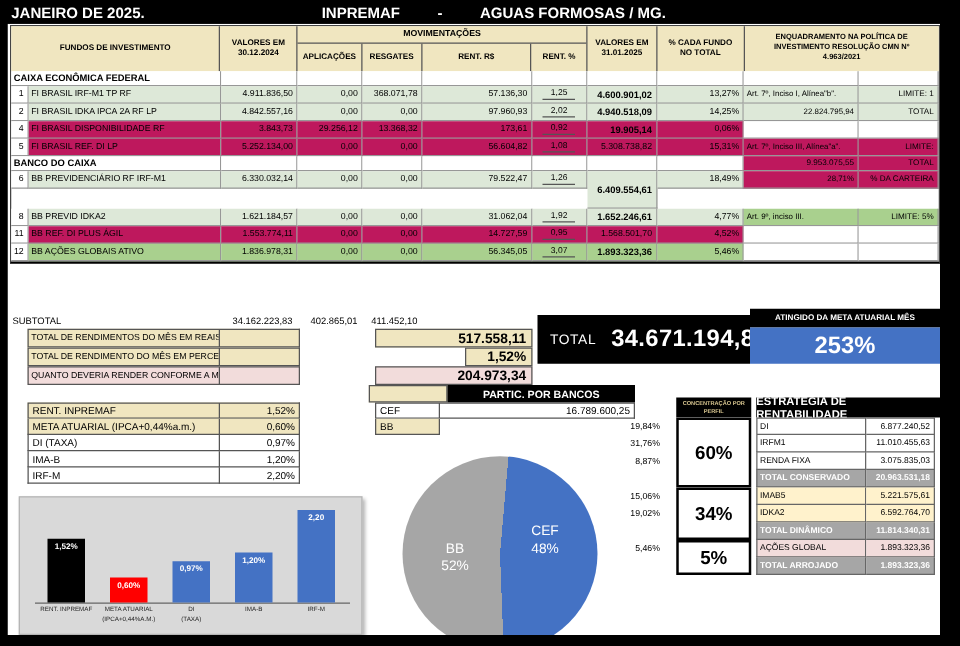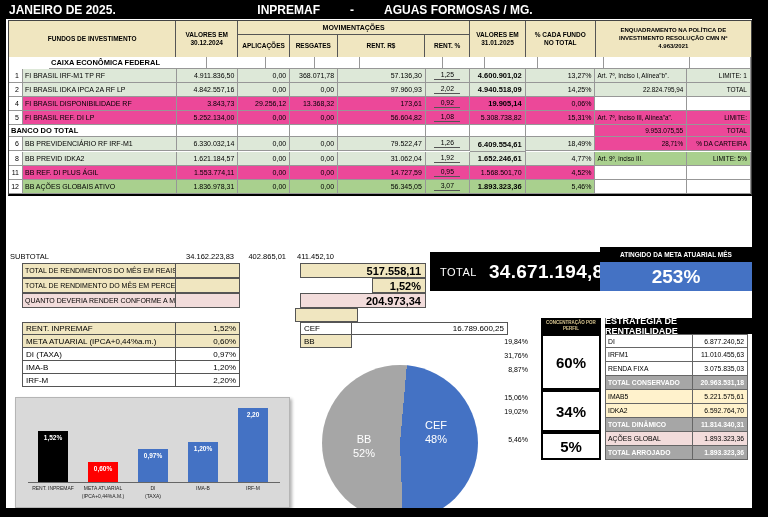--- a/index.html
+++ b/index.html
@@ -23,21 +23,21 @@
   .fh-mov-top{height:13px;border-bottom:1px solid #555;display:flex;align-items:center;justify-content:center;font-size:7px;}
   .fh-mov-sub{display:flex;height:23px;}
   .fh-mov-sub div{border-right:1px solid #555;display:flex;align-items:center;justify-content:center;font-size:6.5px;box-sizing:border-box;}
   .fh-mov-sub div:last-child{border-right:none;}
   .frow{display:flex;}
   .cell{box-sizing:border-box;border-right:1px solid #979797;border-bottom:1px solid #979797;overflow:hidden;white-space:nowrap;display:flex;align-items:center;font-size:7px;}
   .cell.right{justify-content:flex-end;padding-right:3px;}
   .cell.left{padding-left:2px;}
   .cell.bold{font-weight:bold;font-size:7.5px;}
   .t-green{background:#DDE8D8;}
-  .t-yellow{background:#ec4899;}
+  .t-yellow{background:#be185d;}
   .t-bright{background:#A9D08E;}
   .t-white{background:#fff;}
   .rpct-wrap{justify-content:center;align-items:flex-start;padding-top:1px;}
   .rpct-val{font-size:6.8px;line-height:9px;border-bottom:1px solid #555;min-width:26px;text-align:center;}
   
   .subtotal{left:8px;top:250px;width:744px;height:12px;display:flex;font-size:7.5px;align-items:center;}
   .subtotal .lab{width:168px;padding-left:2px;}
   .subtotal .v{text-align:right;padding-right:6px;box-sizing:border-box;}
   
   .sumrow-label{height:15px;display:flex;align-items:center;border:1px solid #555;box-sizing:border-box;font-size:7px;padding-left:2px;white-space:nowrap;overflow:hidden;}
@@ -116,21 +116,21 @@
       <div class="fh" style="width:56px">VALORES EM
 31.01.2025</div>
       <div class="fh" style="width:70px">% CADA FUNDO
 NO TOTAL</div>
       <div class="fh" style="width:156px;font-size:6px">ENQUADRAMENTO NA POLÍTICA DE
 INVESTIMENTO RESOLUÇÃO CMN Nº
 4.963/2021</div>
     </div>
     <div id="fund-body">
         <div class="frow">
-          <div class="cell left bold t-white" style="width: 168px; height: 12px; font-size: 7.5px; margin-left: 40px;">CAIXA ECONÔMICA FEDERAL</div>
+          <div class="cell left bold t-white" style="width: 168px; height: 12px; font-size: 7.5px;">CAIXA ECONÔMICA FEDERAL</div>
           <div class="cell t-white" style="width: 62px; height: 12px;"></div>
           <div class="cell t-white" style="width: 52px; height: 12px;"></div>
           <div class="cell t-white" style="width: 48px; height: 12px;"></div>
           <div class="cell t-white" style="width: 88px; height: 12px;"></div>
           <div class="cell t-white" style="width: 44px; height: 12px;"></div>
           <div class="cell t-white" style="width: 56px; height: 12px;"></div>
           <div class="cell t-white" style="width: 70px; height: 12px;"></div>
           <div class="cell right t-white" style="width: 92px; height: 12px; font-size: 6.5px;"></div>
           <div class="cell right t-white" style="width: 64px; height: 12px; font-size: 6.5px;"></div>
         </div>
@@ -188,42 +188,42 @@
           <div class="cell right t-yellow" style="width: 88px; height: 14px;">56.604,82</div>
           <div class="cell rpct-wrap t-yellow" style="width: 44px; height: 14px;">
             <span class="rpct-val">1,08</span>
           </div>
           <div class="cell right t-yellow" style="width: 56px; height: 14px;">5.308.738,82</div>
           <div class="cell right t-yellow" style="width: 70px; height: 14px;">15,31%</div>
           <div class="cell left t-yellow" style="width: 92px; height: 14px; font-size: 6.3px;">Art. 7º, Inciso III, Alínea"a".</div>
           <div class="cell right t-yellow" style="width: 64px; height: 14px; font-size: 6.5px;">LIMITE:</div>
         </div>
         <div class="frow">
-          <div class="cell left bold t-white" style="width: 168px; height: 12px; font-size: 7.5px;">BANCO DO TOTAL</div>
+          <div class="cell left bold t-white" style="width: 168px; height: 12px; font-size: 7.5px;">BANCO DO CAIXA</div>
           <div class="cell t-white" style="width: 62px; height: 12px;"></div>
           <div class="cell t-white" style="width: 52px; height: 12px;"></div>
           <div class="cell t-white" style="width: 48px; height: 12px;"></div>
           <div class="cell t-white" style="width: 88px; height: 12px;"></div>
           <div class="cell t-white" style="width: 44px; height: 12px;"></div>
           <div class="cell t-white" style="width: 56px; height: 12px;"></div>
           <div class="cell t-white" style="width: 70px; height: 12px;"></div>
           <div class="cell right t-yellow" style="width: 92px; height: 12px; font-size: 6.5px;">9.953.075,55</div>
           <div class="cell right t-yellow" style="width: 64px; height: 12px; font-size: 6.5px;">TOTAL</div>
         </div>
         <div class="frow">
           <div class="cell right t-white" style="width: 14px; height: 14px;">6</div>
           <div class="cell left t-green" style="width: 154px; height: 14px;">BB PREVIDENCIÁRIO RF IRF-M1</div>
           <div class="cell right t-green" style="width: 62px; height: 14px;">6.330.032,14</div>
           <div class="cell right t-green" style="width: 52px; height: 14px;">0,00</div>
           <div class="cell right t-green" style="width: 48px; height: 14px;">0,00</div>
           <div class="cell right t-green" style="width: 88px; height: 14px;">79.522,47</div>
           <div class="cell rpct-wrap t-green" style="width: 44px; height: 14px;">
             <span class="rpct-val">1,26</span>
           </div>
-          <div class="cell right t-green bold" style="width: 56px; height: 15px;">6.409.554,61</div>
+          <div class="cell right t-green bold" style="width: 56px; height: 30px;">6.409.554,61</div>
           <div class="cell right t-green" style="width: 70px; height: 14px;">18,49%</div>
           <div class="cell right t-yellow" style="width: 92px; height: 14px; font-size: 6.3px;">28,71%</div>
           <div class="cell right t-yellow" style="width: 64px; height: 14px; font-size: 6.5px;">% DA CARTEIRA</div>
         </div>
         <div class="frow">
           <div class="cell right t-white" style="width: 14px; height: 14px;">8</div>
           <div class="cell left t-green" style="width: 154px; height: 14px;">BB PREVID IDKA2</div>
           <div class="cell right t-green" style="width: 62px; height: 14px;">1.621.184,57</div>
           <div class="cell right t-green" style="width: 52px; height: 14px;">0,00</div>
           <div class="cell right t-green" style="width: 48px; height: 14px;">0,00</div>
@@ -289,20 +289,21 @@
   <div class="abs sumrow-val bg-pink" style="left:300px;top:293px;width:126px">204.973,34</div>
 
   <div class="abs total-box">
     <span class="tl">TOTAL</span>
     <span class="tv">34.671.194,85</span>
   </div>
   <div class="abs blackbox atingido-bar">ATINGIDO DA META ATUARIAL  MÊS</div>
   <div class="abs blue-box">253%</div>
 
   <div class="abs gap-cream"></div>
+  <div class="abs blackbox partic-header">PARTIC. POR BANCOS</div>
   <div class="abs" id="indices-table" style="left:22px;top:322px">
       <div class="itrow">
         <div class="itcell lab bg-cream first" style="width: 154px;">RENT.  INPREMAF</div>
         <div class="itcell val bg-cream first" style="width: 64px;">1,52%</div>
       </div>
       <div class="itrow">
         <div class="itcell lab bg-cream" style="width: 154px;">META ATUARIAL (IPCA+0,44%a.m.)</div>
         <div class="itcell val bg-cream" style="width: 64px;">0,60%</div>
       </div>
       <div class="itrow">

